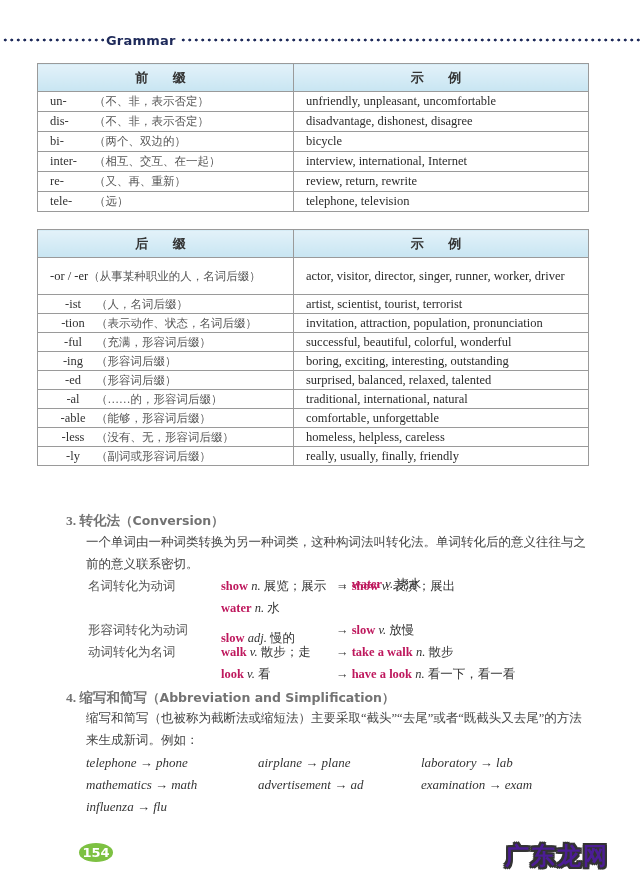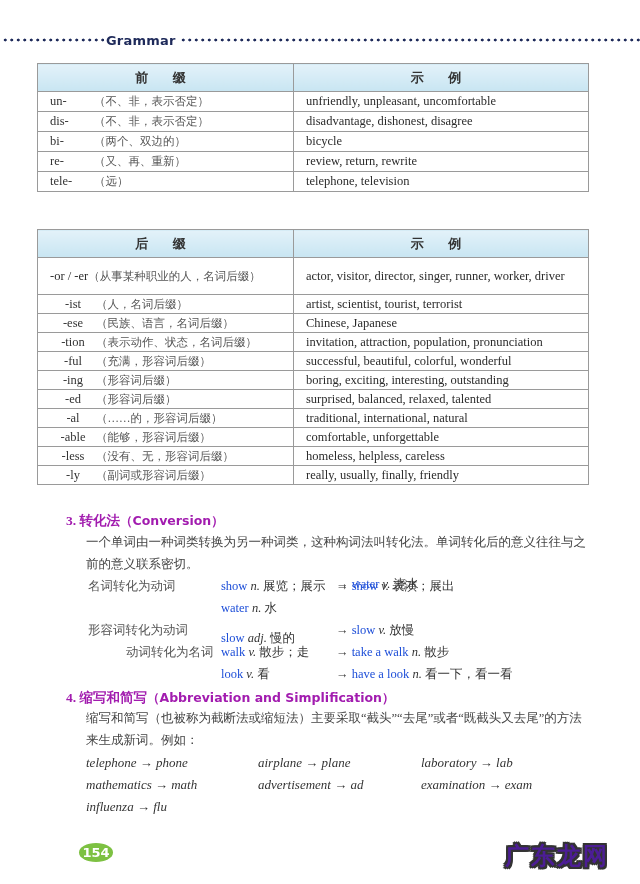--- a/index.html
+++ b/index.html
@@ -42,32 +42,32 @@
   table.affix td.c1 { width: 243px; }
   .affix-key { display: inline-block; color: #333; }
   .affix-meaning { color: #555; font-size: 11.5px; }
   #prefix-table { top: 63px; }
   #prefix-table .affix-key { width: 44px; }
   #suffix-table { top: 229px; }
   #suffix-table .affix-key { width: 46px; text-align: center; }
   #suffix-table td { height: 18px; }
 
   .sec-title {
-    position: absolute; left: 66px; font-weight: bold; font-size: 13.5px; color: #a21caf;
+    position: absolute; left: 66px; font-weight: bold; font-size: 13.5px; color: #737373;
   }
   .sec-title .en { font-family: "DejaVu Sans", sans-serif; font-size: 12.5px; }
   .para {
     position: absolute; left: 86px; width: 505px; font-size: 12.5px; line-height: 22px;
     color: #444; text-indent: 0;
   }
   .conv-row { position: absolute; font-size: 12.5px; color: #333; white-space: nowrap; }
   .conv-label { left: 88px; color: #555; }
   .conv-src { left: 221px; }
   .conv-dst { left: 336px; }
-  .conv-row b { font-weight: normal; color: #1d4ed8; }
+  .conv-row b { font-weight: bold; color: #be185d; }
   .conv-row i { font-style: italic; }
   .abbr { position: absolute; font-size: 13px; color: #333; white-space: nowrap; font-style: italic; }
 
   .page-num {
     position: absolute; left: 79px; top: 843px; width: 34px; height: 19px;
     background: #7dc142; border-radius: 50%;
     color: #fff; font-weight: bold; font-size: 13px; text-align: center; line-height: 19px;
     font-family: "DejaVu Sans", sans-serif;
   }
   .watermark {
@@ -99,20 +99,24 @@
   </tr>
   <tr>
     <td class="c1"><span class="affix-key">dis-</span><span class="affix-meaning">（不、非，表示否定）</span></td>
     <td>disadvantage, dishonest, disagree</td>
   </tr>
   <tr>
     <td class="c1"><span class="affix-key">bi-</span><span class="affix-meaning">（两个、双边的）</span></td>
     <td>bicycle</td>
   </tr>
   <tr>
+    <td class="c1"><span class="affix-key">inter-</span><span class="affix-meaning">（相互、交互、在一起）</span></td>
+    <td>interview, international, Internet</td>
+  </tr>
+  <tr>
     <td class="c1"><span class="affix-key">re-</span><span class="affix-meaning">（又、再、重新）</span></td>
     <td>review, return, rewrite</td>
   </tr>
   <tr>
     <td class="c1"><span class="affix-key">tele-</span><span class="affix-meaning">（远）</span></td>
     <td>telephone, television</td>
   </tr>
 </tbody>
   </table>
 
@@ -124,24 +128,20 @@
   </tr>
   <tr>
     <td class="c1" style="height:36px;"><span>-or / -er</span><span class="affix-meaning">（从事某种职业的人，名词后缀）</span></td>
     <td>actor, visitor, director, singer, runner, worker, driver</td>
   </tr>
   <tr>
     <td class="c1"><span class="affix-key">-ist</span><span class="affix-meaning">（人，名词后缀）</span></td>
     <td>artist, scientist, tourist, terrorist</td>
   </tr>
   <tr>
-    <td class="c1"><span class="affix-key">-ese</span><span class="affix-meaning">（民族、语言，名词后缀）</span></td>
-    <td>Chinese, Japanese</td>
-  </tr>
-  <tr>
     <td class="c1"><span class="affix-key">-tion</span><span class="affix-meaning">（表示动作、状态，名词后缀）</span></td>
     <td>invitation, attraction, population, pronunciation</td>
   </tr>
   <tr>
     <td class="c1"><span class="affix-key">-ful</span><span class="affix-meaning">（充满，形容词后缀）</span></td>
     <td>successful, beautiful, colorful, wonderful</td>
   </tr>
   <tr>
     <td class="c1"><span class="affix-key">-ing</span><span class="affix-meaning">（形容词后缀）</span></td>
     <td>boring, exciting, interesting, outstanding</td>
@@ -178,21 +178,21 @@
 <div class="conv-row conv-src" style="top:578px;"><b>show</b> <i>n.</i> <span>展览；展示</span></div>
 <div class="conv-row conv-dst" style="top:578px;"><span>→</span> <b>show</b> <i>v.</i> <span>表演；展出</span></div>
 
 <div class="conv-row conv-src" style="top:600px;"><b>water</b> <i>n.</i> <span>水</span></div>
 <div class="conv-row conv-dst" style="top:576px;text-align:right;"><span>→</span> <b>water</b> <i>v.</i> <span>浇水</span></div>
 
 <div class="conv-row conv-label" style="top:622px;">形容词转化为动词</div>
 <div class="conv-row conv-src" style="top:630px;"><b>slow</b> <i>adj.</i> <span>慢的</span></div>
 <div class="conv-row conv-dst" style="top:622px;"><span>→</span> <b>slow</b> <i>v.</i> <span>放慢</span></div>
 
-<div class="conv-row conv-label" style="top:644px;margin-left:38px;">动词转化为名词</div>
+<div class="conv-row conv-label" style="top:644px;">动词转化为名词</div>
 <div class="conv-row conv-src" style="top:644px;"><b>walk</b> <i>v.</i> <span>散步；走</span></div>
 <div class="conv-row conv-dst" style="top:644px;"><span>→</span> <b>take a walk</b> <i>n.</i> <span>散步</span></div>
 
 <div class="conv-row conv-src" style="top:666px;"><b>look</b> <i>v.</i> <span>看</span></div>
 <div class="conv-row conv-dst" style="top:666px;"><span>→</span> <b>have a look</b> <i>n.</i> <span>看一下，看一看</span></div>
 
 <div class="sec-title" style="top:689px;">
   <span>4. 缩写和简写</span><span class="en">（Abbreviation and Simplification）</span>
 </div>
 <div class="para" style="top:707px;">缩写和简写（也被称为截断法或缩短法）主要采取“截头”“去尾”或者“既截头又去尾”的方法来生成新词。例如：</div>

